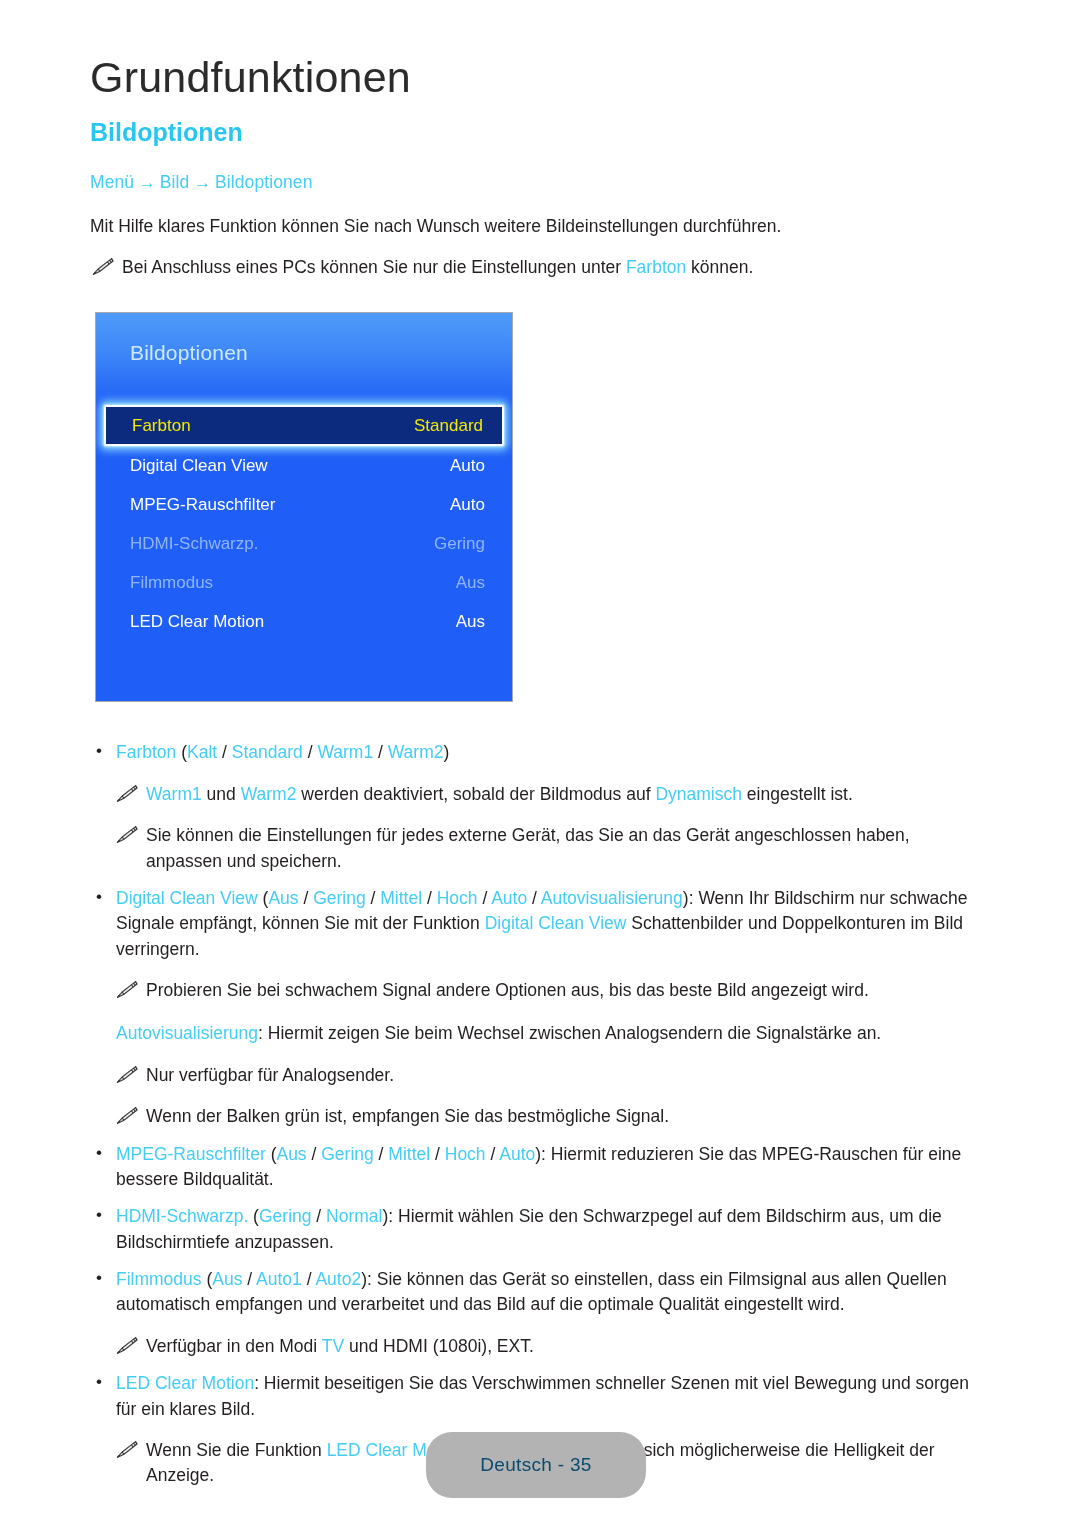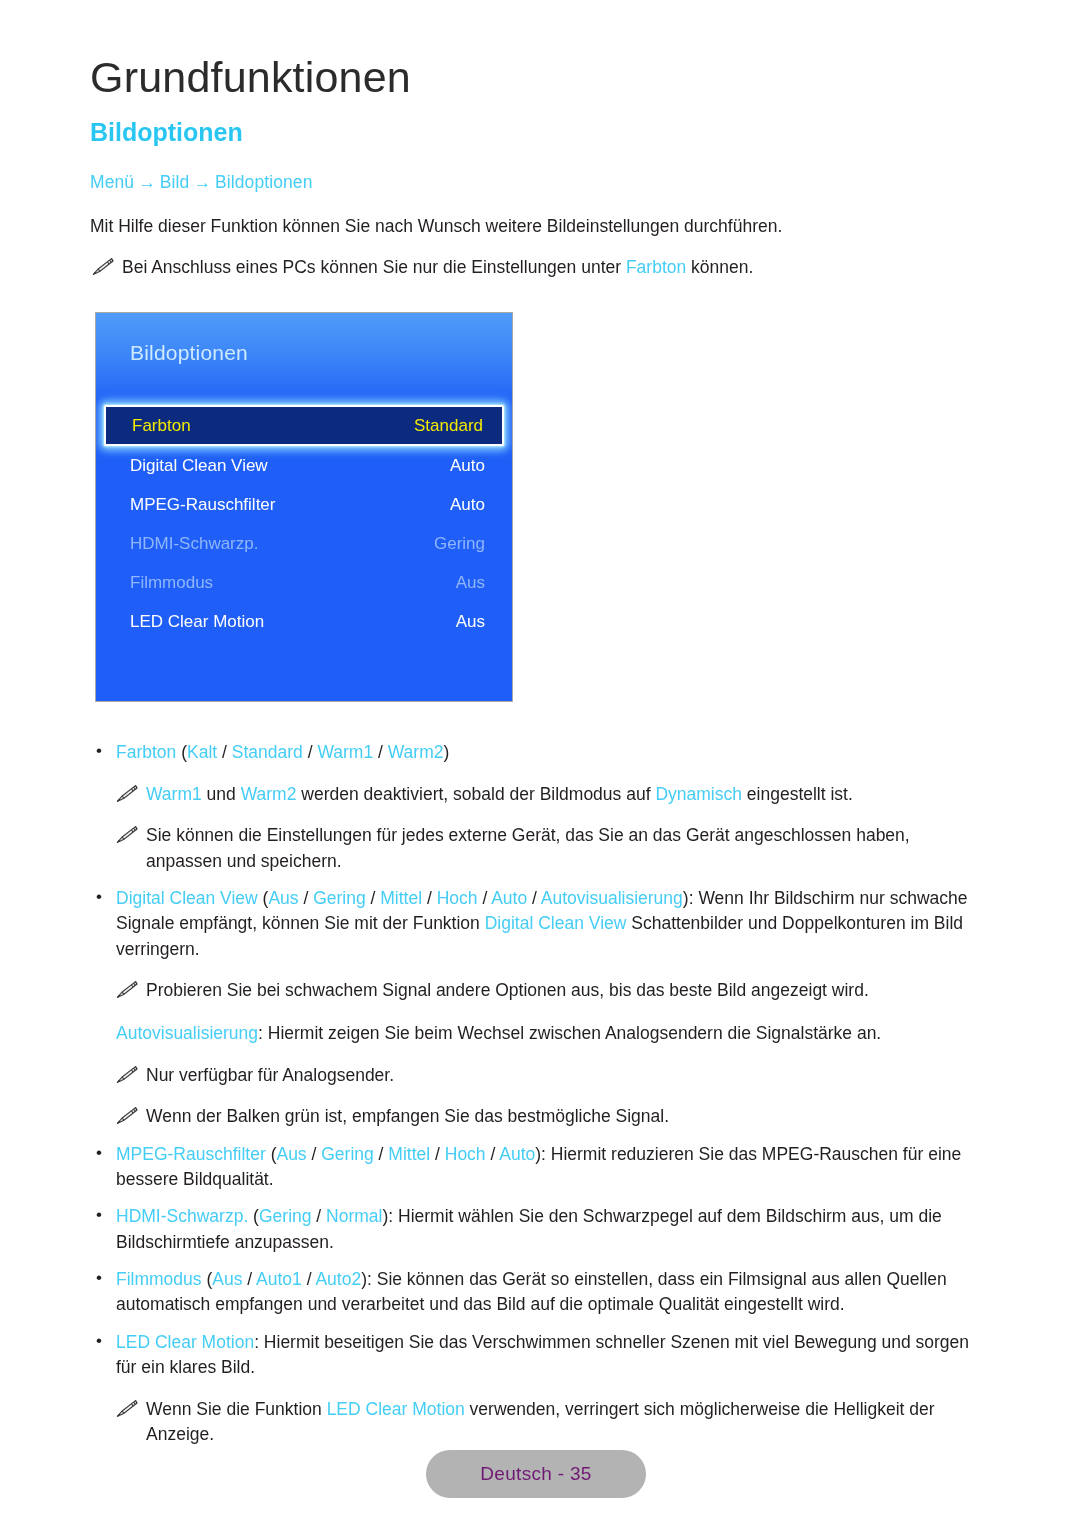--- a/index.html
+++ b/index.html
@@ -178,40 +178,40 @@
   .footer {
     position: absolute;
     left: 0;
     right: 0;
     bottom: 36px;
     display: flex;
     justify-content: center;
   }
   .page-badge {
     background: #b3b3b3;
-    color: #701a75;
+    color: #0c4a6e;
     font-size: 19px;
-    padding: 13px 54px;
+    padding: 22px 54px;
     border-radius: 26px;
     letter-spacing: 0.3px;
   }
 </style>
 </head>
 <body>
 
 <div class="page">
 
   <h1 class="chapter-title">Grundfunktionen</h1>
   <h2 class="section-title">Bildoptionen</h2>
 
   <div class="breadcrumb">
     <span>Menü</span><span class="arrow">→</span><span>Bild</span><span class="arrow">→</span><span>Bildoptionen</span>
   </div>
 
-  <p class="intro">Mit Hilfe dieser Funktion können Sie nach Wunsch weitere Bildeinstellungen durchführen.</p>
+  <p class="intro">Mit Hilfe klares Funktion können Sie nach Wunsch weitere Bildeinstellungen durchführen.</p>
 
   <div class="note">
     <span class="pencil">
       <svg viewBox="0 0 24 20" width="24" height="20" aria-hidden="true">
         <g fill="none" stroke="#3a3a3a" stroke-width="1.1">
           <path d="M21.5 1.6 L8.2 12.0 L3.2 17.6 L10.0 14.3 L23.0 4.0 Z" fill="#f2f2f2"></path>
           <path d="M21.5 1.6 L23.0 4.0"></path>
           <path d="M8.2 12.0 L10.0 14.3"></path>
           <path d="M19.6 3.1 L21.2 5.4"></path>
           <path d="M17.5 4.8 L19.1 7.1"></path>
@@ -362,20 +362,35 @@
 
     <div class="bullet">
       <span class="cy">HDMI-Schwarzp.</span><span> (</span><span class="cy">Gering</span><span> / </span><span class="cy">Normal</span><span>)</span><span>: Hiermit wählen Sie den Schwarzpegel auf dem Bildschirm aus, um die Bildschirmtiefe anzupassen.</span>
     </div>
 
 
     <div class="bullet">
       <span class="cy">Filmmodus</span><span> (</span><span class="cy">Aus</span><span> / </span><span class="cy">Auto1</span><span> / </span><span class="cy">Auto2</span><span>)</span><span>: Sie können das Gerät so einstellen, dass ein Filmsignal aus allen Quellen automatisch empfangen und verarbeitet und das Bild auf die optimale Qualität eingestellt wird.</span>
     </div>
 
+    <div class="note indent">
+      <span class="pencil">
+        <svg viewBox="0 0 24 20" width="24" height="20" aria-hidden="true">
+          <g fill="none" stroke="#3a3a3a" stroke-width="1.1">
+            <path d="M21.5 1.6 L8.2 12.0 L3.2 17.6 L10.0 14.3 L23.0 4.0 Z" fill="#f2f2f2"></path>
+            <path d="M21.5 1.6 L23.0 4.0"></path>
+              <path d="M8.2 12.0 L10.0 14.3"></path>
+            <path d="M19.6 3.1 L21.2 5.4"></path>
+              <path d="M17.5 4.8 L19.1 7.1"></path>
+            <path d="M3.2 17.6 L5.4 15.1"></path>
+          </g>
+        </svg>
+      </span>
+      <span>Verfügbar in den Modi </span><span class="cy">TV</span><span> und HDMI (1080i), EXT.</span>
+    </div>
 
     <div class="bullet">
       <span class="cy">LED Clear Motion</span><span>: Hiermit beseitigen Sie das Verschwimmen schneller Szenen mit viel Bewegung und sorgen für ein klares Bild.</span>
     </div>
 
     <div class="note indent">
       <span class="pencil">
         <svg viewBox="0 0 24 20" width="24" height="20" aria-hidden="true">
           <g fill="none" stroke="#3a3a3a" stroke-width="1.1">
             <path d="M21.5 1.6 L8.2 12.0 L3.2 17.6 L10.0 14.3 L23.0 4.0 Z" fill="#f2f2f2"></path>

